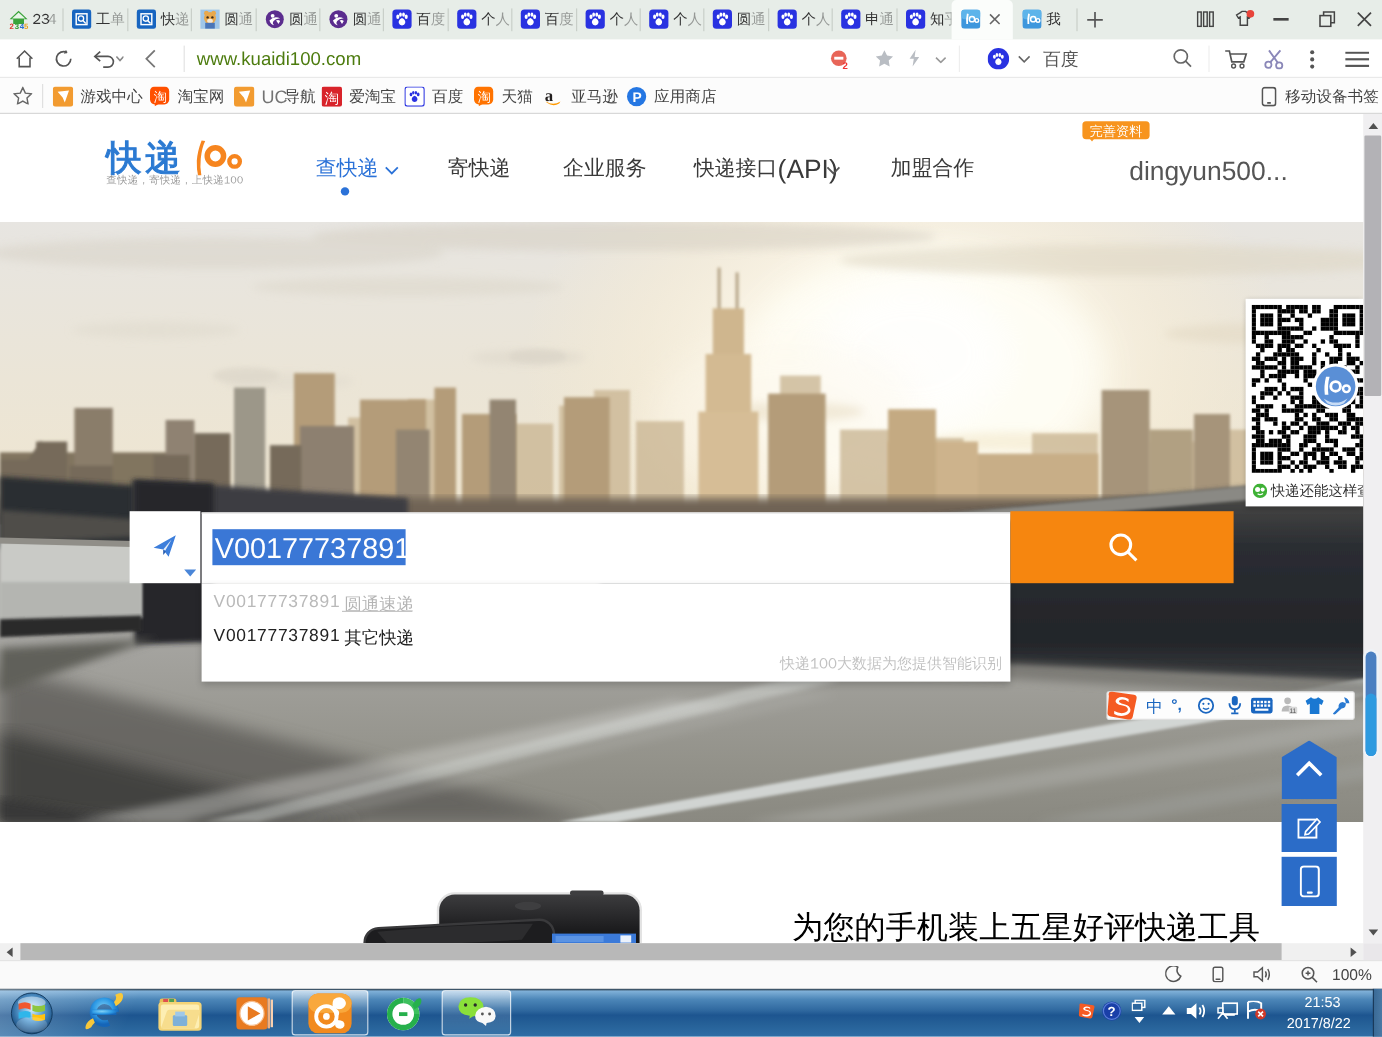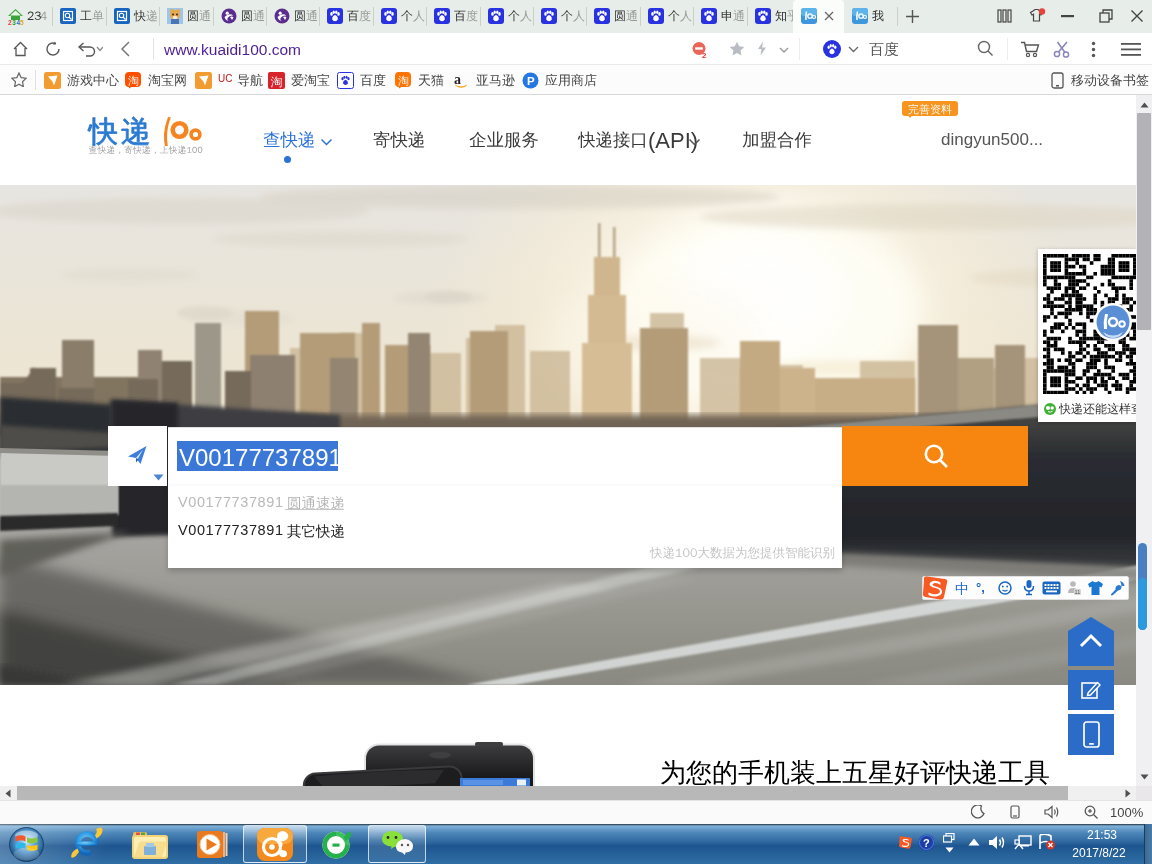--- a/index.html
+++ b/index.html
@@ -187,21 +187,21 @@
       <path d="M2 8 L8.5 1.5 L15 8 M4 7 V14.5 H13 V7" fill="none" stroke="#555" stroke-width="1.3"></path>
     </svg><svg class="abs" style="left:45px;top:41px" width="16" height="16" viewBox="0 0 16 16">
       <path d="M14 8 A6 6 0 1 1 10.8 2.7" fill="none" stroke="#555" stroke-width="1.4"></path>
       <path d="M10 0.5 L11.2 3.2 L8.2 3.8 Z" fill="#555"></path>
     </svg><svg class="abs" style="left:77px;top:41px" width="26" height="16" viewBox="0 0 26 16">
       <path d="M3 6 H13 A4.5 4.5 0 0 1 13 15 H9" fill="none" stroke="#555" stroke-width="1.4"></path>
       <path d="M6.5 2 L2 6 L6.5 10" fill="none" stroke="#555" stroke-width="1.4"></path>
       <path d="M20 6 L23 9.5 L26 6" fill="none" stroke="#888" stroke-width="1.3"></path>
     </svg><svg class="abs" style="left:120px;top:41px" width="10" height="16" viewBox="0 0 10 16">
       <path d="M9 1 L2 8 L9 15" fill="none" stroke="#777" stroke-width="1.5"></path>
-    </svg><div class="abs" style="left:153px;top:38px;width:1px;height:22px;background:#e3e3e3"></div><div class="abs" style="left:164px;top:41px;font-size:15.5px;color:#4c1d95">www.kuaidi100.com</div><svg class="abs" style="left:691px;top:41px" width="17" height="17" viewBox="0 0 17 17">
+    </svg><div class="abs" style="left:153px;top:38px;width:1px;height:22px;background:#e3e3e3"></div><div class="abs" style="left:164px;top:41px;font-size:15.5px;color:#4d7c0f">www.kuaidi100.com</div><svg class="abs" style="left:691px;top:41px" width="17" height="17" viewBox="0 0 17 17">
       <circle cx="8" cy="7.5" r="6.5" fill="#e86558"></circle>
       <rect x="4.2" y="6.3" width="7.6" height="2.4" fill="#fff"></rect>
       <text x="11" y="16.5" font-size="8" fill="#e33" font-weight="bold">2</text>
     </svg><svg class="abs" style="left:729px;top:41px" width="16" height="15" viewBox="0 0 16 15">
       <path d="M8 0.8 L10.2 5.3 L15.2 6 L11.6 9.5 L12.4 14.4 L8 12.1 L3.6 14.4 L4.4 9.5 L0.8 6 L5.8 5.3 Z" fill="#b9bdc3"></path>
     </svg><svg class="abs" style="left:756px;top:41px" width="12" height="15" viewBox="0 0 12 15">
       <path d="M7 0.5 L2 8 H5.5 L4.5 14.5 L10 6.5 H6.2 Z" fill="#b9bdc3"></path>
     </svg><svg class="abs" style="left:779px;top:47px" width="10" height="6" viewBox="0 0 10 6">
       <path d="M1 1 L5 5 L9 1" fill="none" stroke="#999" stroke-width="1.3"></path>
     </svg><div class="abs" style="left:799px;top:38px;width:1px;height:22px;background:#eee"></div><svg class="abs" style="left:823px;top:40px" width="18" height="18" viewBox="0 0 12 12">
@@ -247,21 +247,21 @@
       <rect width="16" height="15" rx="4" fill="#ff5000"></rect>
       <path d="M4 14 L4 16.5 L8 14Z" fill="#ff5000"></path>
       <g transform="translate(3,12.5)">
         <path d="M8.5 -1.3V-0.8H4.2V-1.3Q4.2 -2.1 4.2 -2.8Q4.6 -2.8 5.0 -2.8L4.9 -1.3H6.1V-3.3H3.1V-3.8H6.1V-5.1H5.4Q5.1 -4.6 4.5 -3.9Q4.3 -4.2 3.9 -4.3Q4.6 -5.0 5.0 -6.0L5.3 -6.7Q5.7 -6.5 6.1 -6.4Q5.9 -6.0 5.7 -5.7H7.6Q8.1 -5.7 8.6 -5.7Q8.6 -5.4 8.6 -5.1Q8.1 -5.1 7.6 -5.1H6.9V-3.8H8.0Q8.5 -3.8 9.0 -3.8Q9.0 -3.6 9.0 -3.3Q8.5 -3.3 8.0 -3.3H6.9V-1.3H7.8Q7.8 -2.0 7.7 -2.8Q8.1 -2.7 8.5 -2.8Q8.5 -2.0 8.5 -1.3ZM9.5 -6.8H5.0Q4.5 -6.0 3.9 -5.2Q3.6 -5.4 3.2 -5.5Q3.8 -6.2 4.2 -7.0Q4.6 -7.7 5.1 -8.9Q5.4 -8.7 5.8 -8.6Q5.6 -7.9 5.3 -7.3H10.2V0.2Q10.2 0.9 9.7 1.1Q9.3 1.4 8.3 1.4Q8.4 0.9 8.1 0.5Q8.4 0.5 8.8 0.5Q9.2 0.5 9.3 0.5Q9.5 0.3 9.5 -0.2ZM1.4 1.3Q1.0 1.0 0.5 1.0Q0.9 0.1 1.3 -1.0Q1.8 -2.1 2.6 -4.9L3.0 -4.7L1.9 -0.6ZM2.2 -4.9 1.6 -4.4 0.2 -5.8 0.8 -6.4ZM2.3 -6.7Q1.7 -7.5 0.9 -8.2L1.5 -8.8Q2.3 -8.1 3.0 -7.2Z" fill="#fff"></path>
       </g>
     </svg><svg style="position:absolute;left:148px;top:73.3px;overflow:visible;" width="41" height="15" viewBox="0 -11.7 41 15.0">
       <path d="M10.0 -1.5V-0.9H5.0V-1.6Q5.0 -2.4 4.9 -3.3Q5.4 -3.2 5.9 -3.3L5.8 -1.5H7.2V-3.9H3.7V-4.5H7.2V-6.1H6.4Q6.0 -5.4 5.3 -4.6Q5.1 -5.0 4.6 -5.1Q5.4 -5.9 5.9 -7.1L6.3 -7.9Q6.7 -7.7 7.2 -7.5Q7.0 -7.1 6.8 -6.7H8.9Q9.5 -6.7 10.1 -6.7Q10.1 -6.4 10.1 -6.1Q9.5 -6.1 8.9 -6.1H8.1V-4.5H9.4Q10.1 -4.5 10.7 -4.5Q10.6 -4.2 10.7 -3.9Q10.1 -3.9 9.4 -3.9H8.1V-1.5H9.2Q9.2 -2.4 9.1 -3.3Q9.6 -3.2 10.1 -3.3Q10.0 -2.4 10.0 -1.5ZM11.2 -8.0H5.9Q5.3 -7.1 4.6 -6.1Q4.2 -6.4 3.8 -6.5Q4.5 -7.4 4.9 -8.2Q5.4 -9.1 6.0 -10.5Q6.4 -10.2 6.9 -10.1Q6.6 -9.3 6.2 -8.6H12.0V0.2Q12.0 1.0 11.5 1.3Q11.0 1.7 9.8 1.6Q9.9 1.0 9.5 0.6Q9.9 0.6 10.4 0.6Q10.9 0.6 11.0 0.5Q11.2 0.3 11.2 -0.2ZM1.7 1.5Q1.2 1.2 0.5 1.2Q1.0 0.1 1.5 -1.2Q2.1 -2.5 3.1 -5.8L3.5 -5.5L2.2 -0.7ZM2.6 -5.8 1.9 -5.2 0.2 -6.9 0.9 -7.5ZM2.8 -7.9Q2.0 -8.9 1.1 -9.8L1.8 -10.4Q2.7 -9.5 3.5 -8.5Z M22.0 0.0Q21.4 -1.1 20.4 -2.0L21.0 -2.7Q22.1 -1.8 22.9 -0.5ZM25.5 0.2Q25.4 0.5 25.5 0.9Q24.8 0.9 24.1 0.9H14.7Q14.1 0.9 13.4 0.9Q13.4 0.5 13.4 0.2Q14.1 0.2 14.7 0.2H18.5V-2.9H16.6Q15.9 -2.9 15.2 -2.9Q15.3 -3.2 15.2 -3.6Q15.9 -3.6 16.6 -3.6H18.5V-6.1H16.2Q15.6 -6.1 14.9 -6.1Q14.9 -6.5 14.9 -6.8Q15.6 -6.8 16.2 -6.8H22.1Q22.8 -6.8 23.5 -6.8Q23.4 -6.5 23.5 -6.1Q22.8 -6.1 22.1 -6.1H19.4V-3.6H22.0Q22.6 -3.6 23.3 -3.6Q23.3 -3.2 23.3 -2.9Q22.6 -2.9 22.0 -2.9H19.4V0.2H24.1Q24.8 0.2 25.5 0.2ZM14.5 -7.0H13.6V-9.6H18.5L17.7 -10.3L18.3 -11.0L19.9 -9.7L19.7 -9.6H24.8V-7.0H23.9V-8.9H14.5Z M28.1 -0.3Q28.1 0.6 28.2 1.5Q27.7 1.5 27.1 1.5Q27.2 0.6 27.2 -0.3V-10.1L37.6 -10.0V0.1Q37.6 1.3 36.5 1.5Q36.1 1.7 35.4 1.7Q35.5 1.0 35.1 0.5Q35.5 0.6 36.0 0.6Q36.4 0.6 36.5 0.5Q36.7 0.4 36.7 -0.3V-9.3H28.1V-1.9Q29.5 -3.6 30.2 -5.1Q29.5 -6.4 28.6 -7.6L29.4 -8.2Q30.0 -7.3 30.6 -6.3Q31.0 -7.6 31.1 -8.6Q31.7 -8.4 32.2 -8.4Q31.8 -6.7 31.2 -5.2Q31.9 -3.9 32.4 -2.5Q33.3 -3.7 33.8 -4.8Q33.2 -6.2 32.4 -7.6L33.3 -8.1Q33.9 -7.1 34.4 -6.0Q34.9 -7.3 35.1 -8.3Q35.6 -8.1 36.2 -8.0Q35.6 -6.3 34.9 -4.9Q35.6 -3.3 36.2 -1.6L35.2 -1.3Q34.8 -2.6 34.3 -3.7Q33.4 -2.0 32.2 -0.6Q31.8 -1.1 31.2 -1.2Q31.8 -1.8 32.4 -2.5L31.4 -2.2Q31.1 -3.1 30.7 -4.0Q29.9 -2.4 28.9 -1.1Q28.6 -1.5 28.1 -1.6Z" fill="#444"></path>
     </svg><svg class="abs" style="left:195px;top:72px" width="17" height="17" viewBox="0 0 17 17">
       <rect width="17" height="17" rx="2.5" fill="#f29b30"></rect>
       <path d="M4 4.5 L13.5 3.5 L10 13.5 L8.2 9.2 Z" fill="#fff"></path>
-    </svg><div class="abs" style="left:218px;top:73px;font-size:10px;color:#b91c1c">UC</div><svg style="position:absolute;left:237px;top:73.3px;overflow:visible;" width="28" height="15" viewBox="0 -11.7 28 15.0">
+    </svg><div class="abs" style="left:218px;top:73px;font-size:15px;color:#737373">UC</div><svg style="position:absolute;left:237px;top:73.3px;overflow:visible;" width="28" height="15" viewBox="0 -11.7 28 15.0">
       <path d="M3.4 -5.0Q2.8 -5.0 2.4 -5.4Q2.0 -5.8 2.0 -6.4V-10.3L9.7 -10.3V-7.3H2.9V-6.4Q2.9 -6.2 3.1 -6.0Q3.2 -5.8 3.4 -5.8L9.8 -5.9Q10.1 -5.9 10.3 -6.0Q10.5 -6.2 10.6 -6.4L10.8 -7.8Q11.2 -7.5 11.7 -7.5L11.3 -5.7Q11.3 -5.4 11.0 -5.2Q10.8 -5.0 10.4 -5.0ZM2.9 -8.1H8.8V-9.6L2.9 -9.6ZM4.6 0.2Q3.7 -0.8 2.7 -1.7L3.1 -2.1H2.1Q1.3 -2.1 0.6 -2.1Q0.6 -2.4 0.6 -2.8Q1.3 -2.7 2.1 -2.7H8.1V-4.3H9.1V-2.7H10.7Q11.4 -2.7 12.1 -2.8Q12.1 -2.4 12.1 -2.1Q11.4 -2.1 10.7 -2.1H9.1V0.7Q9.1 1.2 8.7 1.5Q8.4 1.7 8.0 1.8Q7.4 1.9 6.7 1.9Q6.8 1.3 6.4 1.0Q6.8 1.0 7.3 1.0Q7.9 1.0 8.0 0.9Q8.1 0.9 8.1 0.5V-2.1H3.6Q4.6 -1.3 5.4 -0.3Z M25.1 1.4H24.0Q23.5 1.4 23.1 1.1Q22.7 0.8 22.7 0.1V-5.9H21.1L21.1 -2.5Q21.1 -0.8 20.4 0.2Q19.9 1.0 19.3 1.5Q19.0 1.0 18.5 0.8Q20.2 -0.1 20.2 -2.5L20.2 -6.5H23.6V-0.0Q23.6 0.8 24.0 0.8L24.6 0.8Q24.6 0.8 24.7 0.7Q24.7 0.5 24.7 0.3L24.9 -0.9Q25.2 -0.6 25.6 -0.6L25.3 1.3Q25.3 1.4 25.1 1.4ZM25.2 -8.4Q25.1 -8.0 25.2 -7.7Q24.5 -7.7 23.9 -7.7H20.4Q19.7 -7.7 19.1 -7.7Q19.1 -8.0 19.1 -8.4Q19.7 -8.3 20.4 -8.3H23.9Q24.5 -8.3 25.2 -8.4ZM22.7 -8.9 21.8 -8.5 20.7 -10.5 21.6 -11.0ZM14.2 1.4Q13.8 1.1 13.2 1.0Q13.7 0.5 14.0 -0.2Q14.4 -1.0 14.4 -2.6V-4.9Q13.9 -4.9 13.5 -4.9Q13.5 -5.2 13.5 -5.5Q13.9 -5.5 14.4 -5.5V-9.1Q14.8 -9.1 15.2 -9.1Q15.6 -9.6 16.0 -10.3Q16.5 -10.1 17.0 -9.9Q16.7 -9.4 16.4 -9.1H18.4V-0.2Q18.4 0.4 18.1 0.8Q17.6 1.2 16.5 1.3Q16.6 0.6 16.3 0.2Q16.5 0.2 16.8 0.3Q17.3 0.3 17.4 0.2Q17.4 0.1 17.4 -0.6V-4.9H15.3V-3.7L16.1 -4.1L17.2 -2.3L16.2 -1.9L15.3 -3.4Q15.5 -0.3 14.2 1.4ZM17.4 -5.5V-8.5H15.9L15.8 -8.4Q15.7 -8.4 15.6 -8.5Q15.5 -8.5 15.3 -8.5Q15.3 -7.9 15.3 -7.3L16.0 -7.8L17.2 -6.4L16.4 -5.9L15.3 -7.1V-5.5Z" fill="#444"></path>
     </svg><svg class="abs" style="left:268px;top:72px" width="17" height="17" viewBox="0 0 17 17">
       <rect width="17" height="17" rx="2" fill="#d8232a"></rect>
       <g transform="translate(2.5,14)">
         <path d="M9.3 -1.4V-0.9H4.6V-1.4Q4.6 -2.2 4.6 -3.0Q5.0 -3.0 5.4 -3.0L5.4 -1.4H6.7V-3.6H3.4V-4.2H6.7V-5.6H5.9Q5.5 -5.0 4.9 -4.3Q4.7 -4.6 4.3 -4.7Q5.0 -5.5 5.5 -6.6L5.8 -7.3Q6.2 -7.1 6.6 -7.0Q6.5 -6.5 6.3 -6.2H8.2Q8.8 -6.2 9.4 -6.2Q9.3 -5.9 9.4 -5.6Q8.8 -5.6 8.2 -5.6H7.5V-4.2H8.7Q9.3 -4.2 9.8 -4.2Q9.8 -3.9 9.8 -3.6Q9.3 -3.6 8.7 -3.6H7.5V-1.4H8.5Q8.5 -2.2 8.4 -3.0Q8.9 -3.0 9.3 -3.0Q9.3 -2.2 9.3 -1.4ZM10.3 -7.4H5.4Q4.9 -6.6 4.2 -5.6Q3.9 -5.9 3.5 -6.0Q4.1 -6.8 4.6 -7.6Q5.0 -8.4 5.5 -9.7Q5.9 -9.5 6.4 -9.3Q6.1 -8.6 5.7 -7.9H11.1V0.2Q11.1 0.9 10.6 1.2Q10.1 1.5 9.0 1.5Q9.2 1.0 8.8 0.6Q9.1 0.6 9.6 0.6Q10.1 0.6 10.2 0.5Q10.3 0.3 10.3 -0.2ZM1.6 1.4Q1.1 1.1 0.5 1.1Q0.9 0.1 1.4 -1.1Q1.9 -2.3 2.8 -5.3L3.2 -5.1L2.1 -0.6ZM2.4 -5.4 1.7 -4.8 0.2 -6.4 0.8 -7.0ZM2.6 -7.3Q1.8 -8.2 1.0 -9.0L1.6 -9.6Q2.5 -8.8 3.3 -7.9Z" fill="#fff"></path>
       </g>
     </svg><svg style="position:absolute;left:291px;top:73.3px;overflow:visible;" width="41" height="15" viewBox="0 -11.7 41 15.0">
       <path d="M3.4 -9.5 1.9 -9.4 1.4 -10.2Q2.1 -10.2 3.0 -10.2Q4.0 -10.2 6.1 -10.3Q8.2 -10.3 9.1 -10.4Q10.0 -10.6 10.7 -10.8Q10.7 -10.3 10.9 -9.8Q10.5 -9.7 10.0 -9.7Q10.2 -9.5 10.4 -9.5Q9.9 -8.4 8.9 -7.2H12.2V-4.5H5.2Q5.0 -3.9 4.6 -3.3H9.7Q9.1 -1.7 7.8 -0.5Q8.4 -0.2 9.4 0.1Q10.4 0.4 11.7 0.3Q11.4 0.7 11.4 1.2Q9.1 1.4 7.1 0.0Q4.9 1.6 2.2 1.5Q2.1 1.0 1.8 0.5Q3.0 0.7 4.2 0.4Q5.4 0.1 6.4 -0.6Q5.4 -1.4 4.6 -2.7H4.3Q3.0 -0.6 1.0 0.5Q0.8 0.0 0.3 -0.3Q1.4 -0.8 2.3 -1.7Q3.6 -2.8 4.2 -4.5H3.3Q2.7 -4.5 2.0 -4.5Q2.1 -4.8 2.0 -5.2Q2.7 -5.2 3.3 -5.2H4.4Q4.7 -5.9 4.8 -6.6H1.7V-4.9H0.8V-7.2H7.8Q8.7 -8.2 9.4 -9.6Q8.4 -9.5 6.6 -9.5L7.5 -7.9L6.6 -7.4L5.6 -9.3L5.9 -9.5Q4.3 -9.5 3.5 -9.5L4.9 -8.0L4.2 -7.3L2.8 -8.9ZM5.6 -2.7Q6.3 -1.7 7.1 -1.0Q7.9 -1.7 8.4 -2.7ZM5.4 -5.2H11.4V-6.6H8.4L8.4 -6.5Q8.3 -6.5 8.3 -6.6H5.8Q5.7 -5.9 5.4 -5.2Z M23.0 -1.5V-0.9H18.0V-1.6Q18.0 -2.4 17.9 -3.3Q18.4 -3.2 18.9 -3.3L18.8 -1.5H20.2V-3.9H16.7V-4.5H20.2V-6.1H19.4Q19.0 -5.4 18.3 -4.6Q18.1 -5.0 17.6 -5.1Q18.4 -5.9 18.9 -7.1L19.3 -7.9Q19.7 -7.7 20.2 -7.5Q20.0 -7.1 19.8 -6.7H21.9Q22.5 -6.7 23.1 -6.7Q23.1 -6.4 23.1 -6.1Q22.5 -6.1 21.9 -6.1H21.1V-4.5H22.4Q23.1 -4.5 23.7 -4.5Q23.6 -4.2 23.7 -3.9Q23.1 -3.9 22.4 -3.9H21.1V-1.5H22.2Q22.2 -2.4 22.1 -3.3Q22.6 -3.2 23.1 -3.3Q23.0 -2.4 23.0 -1.5ZM24.2 -8.0H18.9Q18.3 -7.1 17.6 -6.1Q17.2 -6.4 16.8 -6.5Q17.5 -7.4 17.9 -8.2Q18.4 -9.1 19.0 -10.5Q19.4 -10.2 19.9 -10.1Q19.6 -9.3 19.2 -8.6H25.0V0.2Q25.0 1.0 24.5 1.3Q24.0 1.7 22.8 1.6Q22.9 1.0 22.5 0.6Q22.9 0.6 23.4 0.6Q23.9 0.6 24.0 0.5Q24.2 0.3 24.2 -0.2ZM14.7 1.5Q14.2 1.2 13.5 1.2Q14.0 0.1 14.5 -1.2Q15.1 -2.5 16.1 -5.8L16.5 -5.5L15.2 -0.7ZM15.6 -5.8 14.9 -5.2 13.2 -6.9 13.9 -7.5ZM15.8 -7.9Q15.0 -8.9 14.1 -9.8L14.8 -10.4Q15.7 -9.5 16.5 -8.5Z M35.0 0.0Q34.4 -1.1 33.4 -2.0L34.0 -2.7Q35.1 -1.8 35.9 -0.5ZM38.5 0.2Q38.4 0.5 38.5 0.9Q37.8 0.9 37.1 0.9H27.7Q27.1 0.9 26.4 0.9Q26.4 0.5 26.4 0.2Q27.1 0.2 27.7 0.2H31.5V-2.9H29.6Q28.9 -2.9 28.2 -2.9Q28.3 -3.2 28.2 -3.6Q28.9 -3.6 29.6 -3.6H31.5V-6.1H29.2Q28.6 -6.1 27.9 -6.1Q27.9 -6.5 27.9 -6.8Q28.6 -6.8 29.2 -6.8H35.1Q35.8 -6.8 36.5 -6.8Q36.4 -6.5 36.5 -6.1Q35.8 -6.1 35.1 -6.1H32.4V-3.6H35.0Q35.6 -3.6 36.3 -3.6Q36.3 -3.2 36.3 -2.9Q35.6 -2.9 35.0 -2.9H32.4V0.2H37.1Q37.8 0.2 38.5 0.2ZM27.5 -7.0H26.6V-9.6H31.5L30.7 -10.3L31.3 -11.0L32.9 -9.7L32.7 -9.6H37.8V-7.0H36.9V-8.9H27.5Z" fill="#444"></path>
     </svg><svg class="abs" style="left:337px;top:72px" width="17" height="17" viewBox="0 0 17 17">
       <rect x="0.5" y="0.5" width="16" height="16" rx="2" fill="#fff" stroke="#2932e1"></rect>
@@ -314,21 +314,21 @@
     </svg><svg style="position:absolute;left:469px;top:130.2px;overflow:visible;" width="72" height="20" viewBox="0 -15.8 72 20.1">
       <path d="M15.9 0.2Q15.8 0.8 15.9 1.3Q14.9 1.2 13.9 1.2H3.0Q2.0 1.2 1.0 1.3Q1.1 0.8 1.0 0.2Q2.0 0.3 3.0 0.3H4.1V-3.5Q4.1 -4.8 4.1 -6.0Q4.7 -6.0 5.4 -6.0Q5.3 -4.8 5.3 -3.5V0.3H8.4V-6.0Q8.4 -7.3 8.4 -8.5Q9.1 -8.5 9.7 -8.5Q9.7 -7.3 9.7 -6.0V-4.6H12.2Q13.2 -4.6 14.2 -4.7Q14.2 -4.2 14.2 -3.6Q13.2 -3.7 12.2 -3.7H9.7V0.3H13.9Q14.9 0.3 15.9 0.2ZM8.3 -14.1Q8.9 -13.8 9.7 -13.5L9.2 -12.8Q9.8 -12.0 10.6 -11.0Q12.1 -9.2 14.3 -8.1Q15.5 -7.4 16.8 -7.0Q16.1 -6.6 15.9 -5.9Q13.4 -6.9 11.6 -8.6Q9.8 -10.1 8.6 -11.8Q6.6 -8.8 3.9 -6.8Q2.6 -5.9 1.1 -5.2Q0.9 -5.9 0.3 -6.4Q1.8 -7.0 3.1 -7.9Q5.3 -9.3 6.5 -10.9Q7.5 -12.4 8.3 -14.1Z M29.3 -0.1H32.2Q33.2 -0.1 34.3 -0.1Q34.2 0.5 34.3 1.0Q33.2 1.0 32.2 1.0H19.9Q18.9 1.0 17.8 1.0Q17.9 0.5 17.8 -0.1Q18.9 -0.1 19.9 -0.1H23.9V-11.9Q23.9 -13.1 23.9 -14.4Q24.6 -14.3 25.3 -14.4Q25.2 -13.1 25.2 -11.9V-0.1H28.0V-11.8Q28.0 -13.1 27.9 -14.4Q28.6 -14.3 29.3 -14.4Q29.3 -13.1 29.3 -11.8V-4.2Q30.8 -6.0 31.4 -7.5Q32.0 -9.0 32.3 -10.5Q33.0 -10.2 33.8 -10.1Q32.0 -5.1 29.7 -2.5Q29.5 -2.7 29.3 -2.9ZM22.6 -4.2 21.3 -3.7Q20.7 -5.4 19.9 -7.0L18.3 -10.2L19.6 -10.9L21.2 -7.6Q21.9 -5.9 22.6 -4.2Z M43.9 -13.2H50.0V-9.4Q50.0 -8.7 49.2 -8.3Q48.4 -7.8 47.3 -7.8Q47.5 -8.7 47.0 -9.3Q47.8 -9.2 48.6 -9.3Q48.8 -9.3 48.8 -9.6V-12.3H45.1V-7.3H50.5Q50.2 -3.7 48.8 -1.3Q50.0 0.0 51.9 0.8Q51.3 1.1 51.0 1.8Q49.4 1.1 48.1 -0.3Q47.2 0.9 45.8 1.8Q45.5 1.6 45.2 1.4Q45.2 1.5 45.2 1.6Q44.5 1.5 43.8 1.6Q43.9 0.4 43.9 -0.8ZM46.9 -6.4Q47.0 -4.1 48.0 -2.4Q49.1 -4.2 49.3 -6.4ZM45.8 -6.4H45.1V-0.8Q45.1 -0.1 45.1 0.7Q46.4 -0.1 47.4 -1.4Q45.9 -3.6 45.8 -6.4ZM41.1 -9.3V-12.0H38.6V-9.3ZM41.1 -5.2V-8.4H38.6V-5.2ZM39.8 2.4Q39.9 1.5 39.4 0.9Q39.8 1.0 40.1 1.0Q40.8 1.1 41.0 0.9Q41.1 0.8 41.1 -0.3V-4.4H38.6V-2.8Q38.6 0.5 36.5 2.0Q36.1 1.4 35.3 1.2Q37.4 0.2 37.3 -2.8V-12.8H42.4V0.4Q42.4 1.3 42.0 1.8Q41.3 2.4 39.8 2.4Z M63.8 0.3V-3.9H60.8Q60.2 -1.8 58.8 -0.2Q57.4 1.4 55.5 2.1Q55.0 1.3 54.1 1.0Q55.1 0.9 56.2 0.2Q57.3 -0.4 58.2 -1.5Q59.1 -2.5 59.5 -3.9H58.0Q56.9 -3.9 55.9 -3.8Q55.9 -4.4 55.9 -4.9Q54.8 -4.6 53.7 -4.4Q53.4 -5.1 52.9 -5.7Q57.0 -5.9 60.2 -8.3Q59.1 -9.3 58.0 -10.5Q56.6 -9.1 54.7 -7.8Q54.4 -8.4 53.9 -8.8Q55.6 -9.8 56.7 -11.1Q57.9 -12.3 59.0 -14.2Q59.6 -13.8 60.2 -13.5Q60.0 -13.0 59.6 -12.6H65.7Q64.3 -10.1 62.2 -8.3Q63.5 -7.3 65.3 -6.7Q67.1 -6.1 69.1 -6.0Q68.6 -5.5 68.6 -4.7Q64.7 -5.0 61.3 -7.5Q58.9 -5.8 56.1 -4.9Q57.0 -4.9 58.0 -4.9H59.7Q59.7 -5.6 59.7 -6.3Q60.4 -6.2 61.2 -6.3Q61.2 -5.6 61.0 -4.9H65.0V0.6Q65.0 1.2 64.5 1.6Q63.7 2.3 61.8 2.3Q62.0 1.4 61.4 0.7Q61.9 0.8 62.7 0.8Q63.5 0.8 63.7 0.7Q63.8 0.6 63.8 0.3ZM61.1 -9.1Q62.4 -10.2 63.4 -11.5H58.9L58.8 -11.4Q60.0 -10.0 61.1 -9.1Z" fill="#3a3a3a"></path>
     </svg><svg style="position:absolute;left:578px;top:130.2px;overflow:visible;" width="72" height="20" viewBox="0 -15.8 72 20.1">
       <path d="M7.3 -4.8Q6.3 -4.8 5.4 -4.8Q5.4 -5.3 5.4 -5.8Q6.3 -5.8 7.3 -5.8H9.5V-10.0H8.5Q7.5 -10.0 6.6 -9.9Q6.6 -10.5 6.6 -11.0Q7.5 -10.9 8.5 -10.9H9.5V-11.9Q9.5 -13.1 9.5 -14.4Q10.2 -14.3 10.8 -14.4Q10.8 -13.1 10.8 -11.9V-10.9H14.8V-5.8L16.8 -5.8Q16.7 -5.3 16.8 -4.8Q15.8 -4.8 14.9 -4.8H11.6Q12.5 -2.8 13.7 -1.4Q14.9 -0.0 16.9 1.0Q16.3 1.3 15.9 2.0Q14.1 1.0 12.8 -0.7Q11.5 -2.3 10.6 -4.2Q10.2 -2.1 8.9 -0.4Q7.6 1.3 5.6 2.2Q5.3 1.4 4.6 1.2Q6.5 0.6 7.9 -1.0Q9.2 -2.6 9.5 -4.8ZM13.6 -5.8V-10.0H10.8V-5.8ZM3.8 -0.0Q3.8 1.1 3.9 2.3Q3.2 2.3 2.5 2.3Q2.6 1.1 2.6 -0.0V-11.8Q2.6 -13.0 2.5 -14.2Q3.2 -14.1 3.9 -14.2Q3.8 -13.0 3.8 -11.8V-10.4L4.3 -10.7L6.4 -8.2L5.3 -7.4L3.8 -9.2ZM-0.5 -6.5Q0.3 -8.2 0.8 -10.1L2.2 -9.8Q1.6 -7.8 0.8 -6.0Z M17.9 -6.6Q17.9 -7.0 17.9 -7.5Q18.7 -7.5 19.6 -7.5H21.8V-1.4L22.0 -1.2Q24.1 -2.6 26.4 -4.9H23.9V-8.4L27.1 -8.5V-10.3H25.1Q24.3 -10.3 23.4 -10.3Q23.4 -10.7 23.4 -11.2Q24.3 -11.1 25.1 -11.1H28.1Q28.3 -11.4 28.5 -11.7Q28.6 -12.0 28.7 -12.2L29.8 -14.2Q30.4 -13.8 30.9 -13.6Q30.5 -12.7 29.5 -11.1H32.3V-7.6L28.3 -7.6V-5.7H32.9V-2.6Q32.9 -2.1 32.5 -1.7Q31.7 -1.1 29.9 -1.1Q30.1 -1.9 29.5 -2.5Q30.0 -2.4 30.8 -2.4Q31.7 -2.4 31.7 -2.5Q31.8 -2.6 31.8 -2.7V-4.9H28.3V-2.3Q28.3 -1.1 28.3 0.1Q27.7 0.0 27.0 0.1Q27.1 -1.1 27.1 -2.3V-3.8Q25.6 -2.2 22.9 -0.4Q24.5 0.7 27.3 0.6L34.0 0.7Q33.3 1.1 33.4 1.9L27.3 1.9Q25.1 1.9 23.5 1.2Q21.9 0.5 21.0 -0.9L18.8 1.7Q18.4 1.2 17.9 0.8L18.5 0.3L20.6 -1.6V-6.6H19.6Q18.7 -6.6 17.9 -6.6ZM21.4 -9.9Q20.2 -11.4 18.9 -12.7L19.7 -13.7Q21.2 -12.3 22.4 -10.7ZM26.5 -11.3Q25.3 -12.6 24.0 -13.8L24.8 -14.7Q26.2 -13.5 27.4 -12.2ZM27.1 -5.7V-7.6H25.1Q25.1 -6.7 25.1 -5.7ZM31.1 -10.3H28.3V-8.5L31.1 -8.5Z M51.9 -5.2Q51.8 -4.7 51.9 -4.3Q51.0 -4.3 50.2 -4.3H48.9Q48.3 -2.8 47.3 -1.4Q49.5 -0.4 51.4 1.1Q50.8 1.6 50.4 2.2Q48.7 0.5 46.6 -0.5Q44.4 1.8 41.4 2.3Q40.9 1.4 39.9 1.1Q43.4 0.8 45.4 -1.0Q44.1 -1.5 42.7 -1.8L43.6 -4.3H42.4Q41.5 -4.3 40.7 -4.3Q40.8 -4.7 40.7 -5.2Q41.5 -5.1 42.4 -5.1H44.0L44.9 -7.4H42.6Q41.8 -7.4 41.0 -7.3Q41.0 -7.8 41.0 -8.2Q41.8 -8.2 42.6 -8.2H44.3L42.8 -10.7L43.7 -11.2L41.9 -11.2Q41.9 -11.6 41.9 -12.1Q42.7 -12.0 43.5 -12.0H45.6L44.2 -13.8L45.3 -14.6L46.8 -12.6L46.2 -12.0H49.3Q50.1 -12.0 50.9 -12.1Q50.9 -11.6 50.9 -11.2Q50.1 -11.2 49.3 -11.2H48.3Q48.8 -10.9 49.3 -10.8Q48.8 -9.6 47.7 -8.2H49.9Q50.7 -8.2 51.5 -8.2Q51.5 -7.8 51.5 -7.3Q50.7 -7.4 49.9 -7.4H47.2L47.1 -7.3Q47.0 -7.3 47.0 -7.4H45.5Q45.9 -7.2 46.2 -7.1Q45.7 -6.1 45.3 -5.1H50.2Q51.0 -5.1 51.9 -5.2ZM47.5 -4.3H44.9Q44.6 -3.5 44.2 -2.6Q45.3 -2.3 46.3 -1.9Q47.1 -3.0 47.5 -4.3ZM46.3 -8.2Q47.3 -9.5 48.1 -11.2H44.0L45.5 -8.6L44.7 -8.2ZM35.1 -4.8Q36.7 -5.1 38.2 -5.7V-9.4H37.1Q36.2 -9.4 35.4 -9.3Q35.4 -9.8 35.4 -10.2Q36.2 -10.2 37.1 -10.2H38.2V-11.7Q38.2 -12.9 38.1 -14.0Q38.8 -13.9 39.5 -14.0Q39.4 -12.9 39.4 -11.7V-10.2L41.5 -10.2Q41.4 -9.8 41.5 -9.3L39.4 -9.4V-6.2L41.1 -6.9L41.3 -6.2L39.4 -5.4V0.3Q39.4 1.8 38.3 2.2Q37.4 2.5 36.3 2.4Q36.4 1.5 35.9 1.0Q36.4 1.0 37.1 1.1Q37.8 1.1 38.0 0.9Q38.2 0.8 38.2 -0.1V-4.8L37.4 -4.4L35.7 -3.5Q35.6 -4.3 35.1 -4.8Z M55.7 2.1Q55.0 2.1 54.3 2.1Q54.4 0.9 54.4 -0.4L54.4 -12.3H67.0V2.1H65.7V-0.6H55.7V-0.4Q55.7 0.9 55.7 2.1ZM65.7 -11.2H55.7V-1.7H65.7Z" fill="#3a3a3a"></path>
     </svg><div class="abs" style="left:648px;top:128px;font-size:22px;color:#3a3a3a">(API)</div><svg class="abs" style="left:688px;top:138px" width="13" height="8" viewBox="0 0 13 8">
       <path d="M1.5 1.5 L6.5 6.5 L11.5 1.5" fill="none" stroke="#555" stroke-width="1.5"></path>
     </svg><svg style="position:absolute;left:742px;top:130.2px;overflow:visible;" width="72" height="20" viewBox="0 -15.8 72 20.1">
       <path d="M11.2 0.5H9.9V-11.6H15.7V0.5H14.4V-0.4H11.2ZM0.4 1.4Q4.0 -2.4 3.8 -10.1H3.2Q2.2 -10.1 1.2 -10.0Q1.2 -10.6 1.2 -11.2Q2.2 -11.1 3.2 -11.1H3.8V-11.8Q3.8 -13.1 3.7 -14.4Q4.4 -14.3 5.1 -14.4Q5.1 -13.1 5.1 -11.8V-11.1H8.5V-0.5Q8.5 0.6 7.8 1.0Q6.9 1.5 5.3 1.5Q5.5 0.6 4.9 -0.1Q5.5 0.0 6.2 0.0Q6.9 0.0 7.1 -0.1Q7.3 -0.3 7.3 -1.0V-10.1H5.1V-9.6Q5.1 -2.3 1.8 1.8Q1.2 1.2 0.4 1.4ZM14.4 -10.6H11.2V-1.5H14.4Z M31.8 -6.1V-7.8H27.6Q27.6 -6.3 26.6 -5.1Q25.6 -3.9 24.2 -3.5Q24.0 -4.2 23.5 -4.6Q24.7 -4.8 25.6 -5.7Q26.5 -6.6 26.5 -7.9V-14.1H32.9V-5.7Q32.9 -3.9 30.3 -3.9H30.2Q30.4 -4.7 29.9 -5.3Q30.3 -5.3 30.9 -5.2Q31.5 -5.2 31.6 -5.3Q31.8 -5.5 31.8 -6.1ZM20.6 -5.3H19.4V-13.9H24.9V-5.3H23.8V-6.8H20.6ZM31.8 -11.2V-13.3H27.6V-11.2ZM31.8 -8.5V-10.5H27.6L27.6 -8.5ZM23.8 -10.7V-13.2H20.6V-10.7ZM23.8 -10.0H20.6V-7.5H23.8ZM34.3 1.0Q34.2 1.5 34.3 1.9Q33.4 1.9 32.5 1.9H20.0Q19.1 1.9 18.3 1.9Q18.3 1.5 18.3 1.0L20.3 1.0V-3.3H31.6V1.0H32.5Q33.4 1.0 34.3 1.0ZM28.0 1.0H30.4V-2.4H28.0ZM26.8 1.0V-2.4H24.7V1.0ZM23.5 1.0V-2.4H21.5Q21.5 -1.2 21.5 1.0Z M43.8 -13.2Q46.1 -8.6 51.7 -7.3Q51.1 -6.9 51.0 -6.2Q49.4 -6.5 47.9 -7.4Q47.9 -6.9 47.9 -6.4Q46.9 -6.4 46.0 -6.4H41.0Q40.0 -6.4 39.0 -6.4Q39.1 -6.9 39.0 -7.5Q40.0 -7.4 41.0 -7.4H46.0Q46.9 -7.4 47.8 -7.5Q44.8 -9.2 43.1 -12.1Q40.1 -7.7 36.2 -5.7Q35.9 -6.4 35.3 -6.9Q37.0 -7.7 38.6 -8.9Q40.1 -10.0 41.1 -11.5Q42.0 -12.8 42.8 -14.4Q43.4 -13.9 44.1 -13.7ZM39.6 2.5Q38.9 2.4 38.2 2.5Q38.3 1.2 38.3 -0.1V-4.5L49.0 -4.5V2.5H47.8V1.1H39.5Q39.5 1.8 39.6 2.5ZM47.8 -3.5H39.5V0.1H47.8Z M68.9 -3.2Q68.9 -2.7 68.9 -2.2Q68.0 -2.3 67.0 -2.3H63.3V-0.4Q63.3 0.9 63.4 2.1Q62.7 2.0 62.0 2.1Q62.1 0.9 62.1 -0.4V-9.7H61.5Q60.1 -7.3 58.6 -5.8Q58.1 -6.4 57.4 -6.6Q59.8 -8.9 60.8 -11.0Q61.4 -12.4 61.9 -13.9Q62.5 -13.6 63.3 -13.4Q62.6 -11.9 62.0 -10.6H67.5Q68.4 -10.6 69.4 -10.7Q69.3 -10.2 69.4 -9.7Q68.4 -9.7 67.5 -9.7H63.3V-7.0H66.6Q67.6 -7.0 68.5 -7.0Q68.5 -6.5 68.5 -6.0Q67.6 -6.0 66.6 -6.0H63.3V-3.2H67.0Q68.0 -3.2 68.9 -3.2ZM58.8 -13.4Q58.1 -11.0 56.8 -8.8V-0.3Q56.8 1.0 56.8 2.3Q56.2 2.3 55.5 2.3Q55.5 1.0 55.5 -0.3V-7.0Q54.7 -5.9 53.6 -5.0Q53.2 -5.6 52.5 -6.0Q53.4 -6.7 54.2 -7.5Q55.6 -8.9 56.2 -10.4Q56.9 -12.0 57.4 -13.8Q58.1 -13.6 58.8 -13.4Z" fill="#3a3a3a"></path>
     </svg><div class="abs" style="left:902px;top:101px;width:56px;height:15px;background:#f7941e;border-radius:3px"></div><div class="abs" style="left:906px;top:113px;width:0;height:0;border-left:4px solid transparent;border-right:4px solid transparent;border-top:5px solid #f7941e"></div><svg style="position:absolute;left:908px;top:103.1px;overflow:visible;" width="46" height="13" viewBox="0 -9.9 46 12.7">
       <path d="M7.3 1.2Q6.8 1.2 6.5 0.8Q6.1 0.5 6.1 -0.1V-3.3H4.7Q3.9 -0.7 3.7 -0.4Q3.5 0.0 3.2 0.3Q2.8 0.7 2.3 0.9Q1.6 1.2 0.7 1.4Q0.7 0.9 0.5 0.5Q1.7 0.3 2.4 -0.1Q3.0 -0.5 3.2 -1.1Q3.3 -1.4 3.4 -1.7L3.9 -3.3H2.1Q1.5 -3.3 0.9 -3.2Q0.9 -3.6 0.9 -3.9Q1.5 -3.9 2.1 -3.9H8.9Q9.5 -3.9 10.1 -3.9Q10.1 -3.6 10.1 -3.2Q9.5 -3.3 8.9 -3.3H6.9V-0.1Q6.9 0.1 7.0 0.3Q7.1 0.5 7.3 0.5H9.4Q9.5 0.5 9.6 0.4Q9.7 0.2 9.7 -0.1L9.9 -1.4Q10.2 -1.2 10.6 -1.2L10.3 0.8Q10.2 0.9 10.2 1.1Q10.1 1.2 9.9 1.2ZM8.5 -5.9Q8.4 -5.6 8.5 -5.2Q7.9 -5.3 7.3 -5.3H3.4Q2.8 -5.3 2.2 -5.2Q2.2 -5.6 2.2 -5.9Q2.8 -5.9 3.4 -5.9H7.3Q7.9 -5.9 8.5 -5.9ZM1.5 -5.9H0.7V-8.0H5.2L4.3 -8.7L4.8 -9.4L5.9 -8.5L5.5 -8.0H10.0V-5.9H9.3V-7.4H1.5Z M21.5 -2.8Q21.5 -2.6 21.5 -2.3Q21.0 -2.3 20.5 -2.3H18.4L18.3 -2.3Q18.3 -2.3 18.3 -2.3H12.2Q11.7 -2.3 11.2 -2.3Q11.2 -2.6 11.2 -2.8Q11.7 -2.8 12.2 -2.8H14.1L13.2 -4.1L13.4 -4.3H12.2Q11.7 -4.3 11.2 -4.3Q11.2 -4.5 11.2 -4.8Q11.7 -4.8 12.2 -4.8H16.0V-5.8H13.4Q12.9 -5.8 12.4 -5.7Q12.4 -6.0 12.4 -6.3Q12.9 -6.3 13.4 -6.3H16.0V-7.3H12.8Q12.3 -7.3 11.8 -7.2Q11.8 -7.5 11.8 -7.8Q12.3 -7.7 12.8 -7.7H14.6L13.5 -8.9L14.1 -9.5L15.5 -7.9L15.3 -7.7H17.2Q17.7 -8.3 18.2 -9.0Q18.5 -8.7 18.8 -8.6Q18.6 -8.2 18.2 -7.7H19.9Q20.4 -7.7 20.9 -7.8Q20.9 -7.5 20.9 -7.2Q20.4 -7.3 19.9 -7.3H17.7L17.6 -7.1Q17.5 -7.2 17.5 -7.3H16.7V-6.3H19.3Q19.9 -6.3 20.4 -6.3Q20.3 -6.0 20.4 -5.7Q19.9 -5.8 19.3 -5.8H16.7V-4.8H20.5Q21.0 -4.8 21.5 -4.8Q21.5 -4.5 21.5 -4.3Q21.0 -4.3 20.5 -4.3H19.5Q19.3 -3.5 18.8 -2.8H20.5Q21.0 -2.8 21.5 -2.8ZM16.7 -4.3V-2.8H17.9Q18.3 -3.4 18.7 -4.3ZM16.0 -2.8V-4.3H14.1L14.9 -2.9L14.7 -2.8ZM13.9 1.6Q13.5 1.6 13.0 1.6Q13.1 1.0 13.1 0.4V-1.6H19.8V1.6H19.0V1.0H13.8Q13.9 1.3 13.9 1.6ZM19.0 -1.1H13.8V0.5H19.0Z M31.7 0.8 31.3 1.5 29.6 0.5 27.8 -0.5 28.2 -1.2 30.0 -0.2ZM27.1 -1.8Q27.1 -2.4 27.1 -2.8Q27.5 -2.8 27.9 -2.8Q27.8 -2.4 27.8 -1.8Q27.8 -1.3 27.5 -0.8Q27.3 -0.3 26.8 0.1Q26.4 0.4 25.8 0.7Q24.9 1.2 23.8 1.4Q23.7 0.9 23.2 0.7Q24.7 0.5 25.8 -0.1Q26.4 -0.4 26.7 -0.9Q27.1 -1.3 27.1 -1.8ZM26.0 -3.9H30.4V-0.7H29.6V-3.3H25.4L25.4 -2.0Q25.4 -1.2 25.5 -0.5Q25.1 -0.5 24.7 -0.5Q24.7 -1.2 24.7 -2.0V-3.9Q24.8 -3.9 24.9 -3.9Q24.7 -4.2 24.3 -4.3Q25.7 -4.4 26.9 -5.2Q28.0 -6.0 28.4 -7.2Q28.8 -7.0 29.2 -6.8L29.1 -6.5Q29.5 -5.8 30.2 -5.2Q31.1 -4.5 32.5 -4.3Q32.1 -4.0 32.1 -3.6Q31.0 -3.8 30.2 -4.4Q29.3 -5.0 28.6 -5.9Q27.5 -4.5 26.0 -3.9ZM27.5 -7.8H31.9L32.0 -7.1Q31.8 -7.1 31.7 -7.0L30.8 -5.8L30.2 -6.2L31.0 -7.2H27.2Q26.6 -6.3 25.7 -5.2Q25.4 -5.6 25.1 -5.7Q25.7 -6.3 26.2 -7.0Q26.6 -7.7 27.1 -8.9Q27.4 -8.7 27.8 -8.6Q27.7 -8.2 27.5 -7.8ZM22.7 -4.4Q23.3 -5.0 23.8 -5.5Q24.2 -6.1 24.9 -7.2L25.2 -6.8L24.1 -4.8L23.5 -3.8Q23.2 -4.2 22.7 -4.4ZM24.8 -7.7 24.2 -7.2 23.0 -8.4 23.5 -9.0Z M34.5 -4.8Q33.9 -4.8 33.4 -4.8Q33.4 -5.0 33.4 -5.3Q33.9 -5.3 34.5 -5.3H35.4V-7.5Q35.4 -8.3 35.4 -9.0Q35.8 -9.0 36.2 -9.0Q36.2 -8.3 36.2 -7.5V-5.7Q36.3 -6.0 36.5 -6.3L36.9 -7.3L37.3 -8.0Q37.6 -7.8 38.0 -7.7Q37.8 -7.3 37.6 -6.9L37.1 -6.0L36.8 -5.3Q36.5 -5.5 36.2 -5.6V-5.3H37.0Q37.6 -5.3 38.1 -5.3Q38.1 -5.0 38.1 -4.8Q37.6 -4.8 37.0 -4.8H36.2V-4.5L36.2 -4.6Q37.2 -3.6 38.0 -2.5L37.3 -2.0Q36.8 -2.7 36.2 -3.4V-0.2Q36.2 0.6 36.2 1.3Q35.8 1.3 35.4 1.3Q35.4 0.6 35.4 -0.2V-3.7Q34.9 -2.2 33.7 -0.7Q33.5 -1.0 33.1 -1.1Q34.0 -2.2 34.6 -3.7Q34.8 -4.2 35.0 -4.8ZM34.5 -5.4Q34.1 -6.5 33.5 -7.5L34.2 -7.9Q34.8 -6.9 35.3 -5.8ZM39.8 -3.6Q39.2 -4.5 38.5 -5.3L39.2 -5.8Q39.9 -5.0 40.6 -4.0ZM40.1 -6.0Q39.4 -6.8 38.7 -7.6L39.3 -8.1Q40.1 -7.3 40.8 -6.4ZM43.6 -3.1Q43.6 -2.8 43.7 -2.6Q43.1 -2.5 42.6 -2.4L42.0 -2.4V0.0Q42.0 0.7 42.1 1.5Q41.6 1.4 41.2 1.5Q41.2 0.7 41.2 0.0V-2.2L38.9 -1.8Q38.3 -1.8 37.8 -1.7Q37.8 -1.9 37.7 -2.2Q38.2 -2.3 38.8 -2.3L41.2 -2.7V-7.4Q41.2 -8.2 41.2 -8.9Q41.6 -8.9 42.1 -8.9Q42.0 -8.2 42.0 -7.4V-2.9Z" fill="#fff"></path>
-    </svg><div class="abs" style="left:941px;top:130px;font-size:17px;color:#555">dingyun500...</div><svg class="abs" style="left:0;top:185px" width="1152" height="500" viewBox="0 0 1152 500">
+    </svg><div class="abs" style="left:941px;top:130px;font-size:22px;color:#555">dingyun500...</div><svg class="abs" style="left:0;top:185px" width="1152" height="500" viewBox="0 0 1152 500">
 <defs>
 <linearGradient id="sky" x1="0" y1="0" x2="0" y2="1">
  <stop offset="0" stop-color="#e7e5e1"></stop>
           <stop offset="0.5" stop-color="#ebe5d7"></stop>
           <stop offset="1" stop-color="#f0e6cf"></stop>
 </linearGradient>
 <radialGradient id="sun" cx="0.5" cy="0.5" r="0.5">
  <stop offset="0" stop-color="#fffef9"></stop>
           <stop offset="0.35" stop-color="#fdf8ea" stop-opacity="0.95"></stop>
           <stop offset="0.7" stop-color="#f9efd8" stop-opacity="0.5"></stop>

